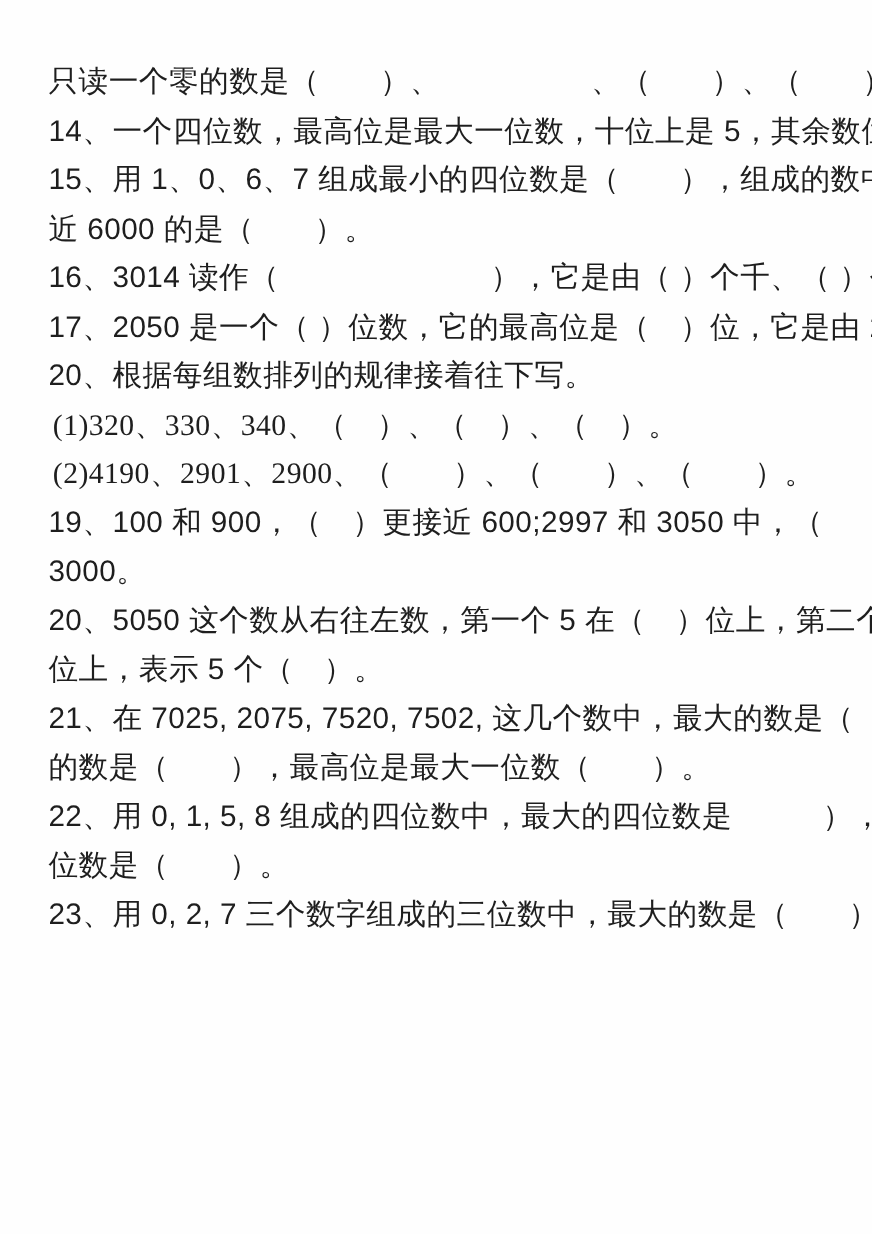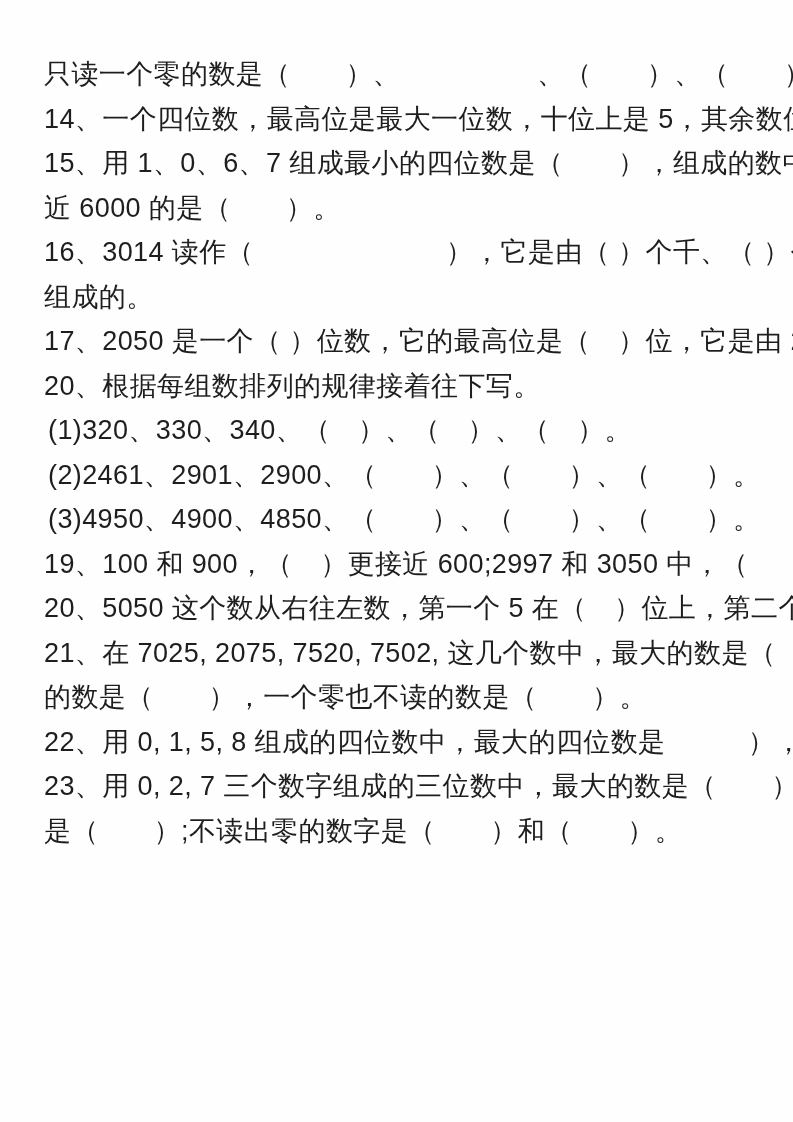--- a/index.html
+++ b/index.html
@@ -30,20 +30,21 @@
     line-height: 44.5px;
     height: 44.5px;
     white-space: nowrap;
     letter-spacing: 0.4px;
     color: #1e1e1e;
     font-weight: 500;
     -webkit-font-smoothing: antialiased;
   }
   .line.sub {
     padding-left: 4px;
+    font-family: Liberation Serif, serif;
   }
 </style>
 </head>
 <body>
 
 <div class="page">
 
   <div class="qblock">
     <div class="line">只读一个零的数是（　　）、　　　　　、（　　）、（　　）。</div>
   </div>
@@ -52,49 +53,49 @@
     <div class="line">14、一个四位数，最高位是最大一位数，十位上是 5，其余数位上</div>
   </div>
 
   <div class="qblock">
     <div class="line">15、用 1、0、6、7 组成最小的四位数是（　　），组成的数中最接</div>
     <div class="line">近 6000 的是（　　）。</div>
   </div>
 
   <div class="qblock">
     <div class="line">16、3014 读作（　　　　　　　），它是由（ ）个千、（ ）个十和（ ）个一</div>
-    <div class="line">组成的。</div>
   </div>
 
   <div class="qblock">
     <div class="line">17、2050 是一个（ ）位数，它的最高位是（　）位，它是由 2 个（　）和 5</div>
   </div>
 
   <div class="qblock">
     <div class="line">20、根据每组数排列的规律接着往下写。</div>
     <div class="line sub">(1)320、330、340、（　）、（　）、（　）。</div>
-    <div class="line sub">(2)2461、2901、2900、（　　）、（　　）、（　　）。</div>
-    <div class="line sub">(3)4950、4900、4850、（　　）、（　　）、（　　）。</div>
+    <div class="line sub">(2)4190、2901、2900、（　　）、（　　）、（　　）。</div>
   </div>
 
   <div class="qblock">
     <div class="line">19、100 和 900，（　）更接近 600;2997 和 3050 中，（　　）更接近</div>
+    <div class="line">3000。</div>
   </div>
 
   <div class="qblock">
     <div class="line">20、5050 这个数从右往左数，第一个 5 在（　）位上，第二个 5 在（　）</div>
+    <div class="line">位上，表示 5 个（　）。</div>
   </div>
 
   <div class="qblock">
     <div class="line">21、在 7025, 2075, 7520, 7502, 这几个数中，最大的数是（　　），最小</div>
-    <div class="line">的数是（　　），一个零也不读的数是（　　）。</div>
+    <div class="line">的数是（　　），最高位是最大一位数（　　）。</div>
   </div>
 
   <div class="qblock">
     <div class="line">22、用 0, 1, 5, 8 组成的四位数中，最大的四位数是　　　），最小的四</div>
+    <div class="line">位数是（　　）。</div>
   </div>
 
   <div class="qblock">
     <div class="line">23、用 0, 2, 7 三个数字组成的三位数中，最大的数是（　　），最小的数</div>
-    <div class="line">是（　　）;不读出零的数字是（　　）和（　　）。</div>
   </div>
 
 </div>
 
 </body></html>

